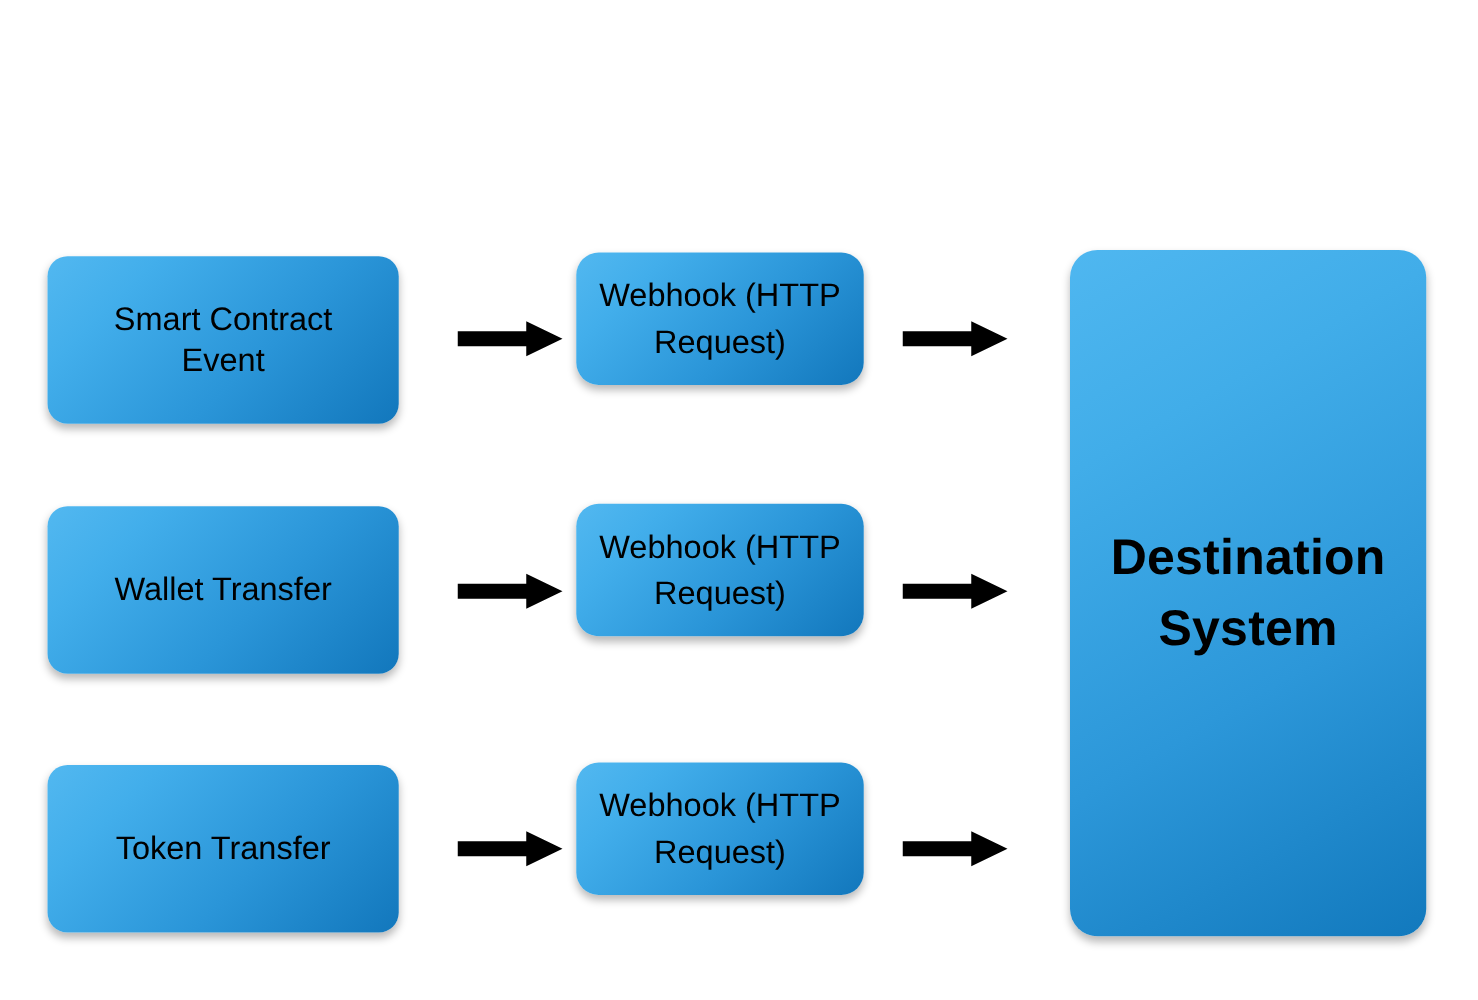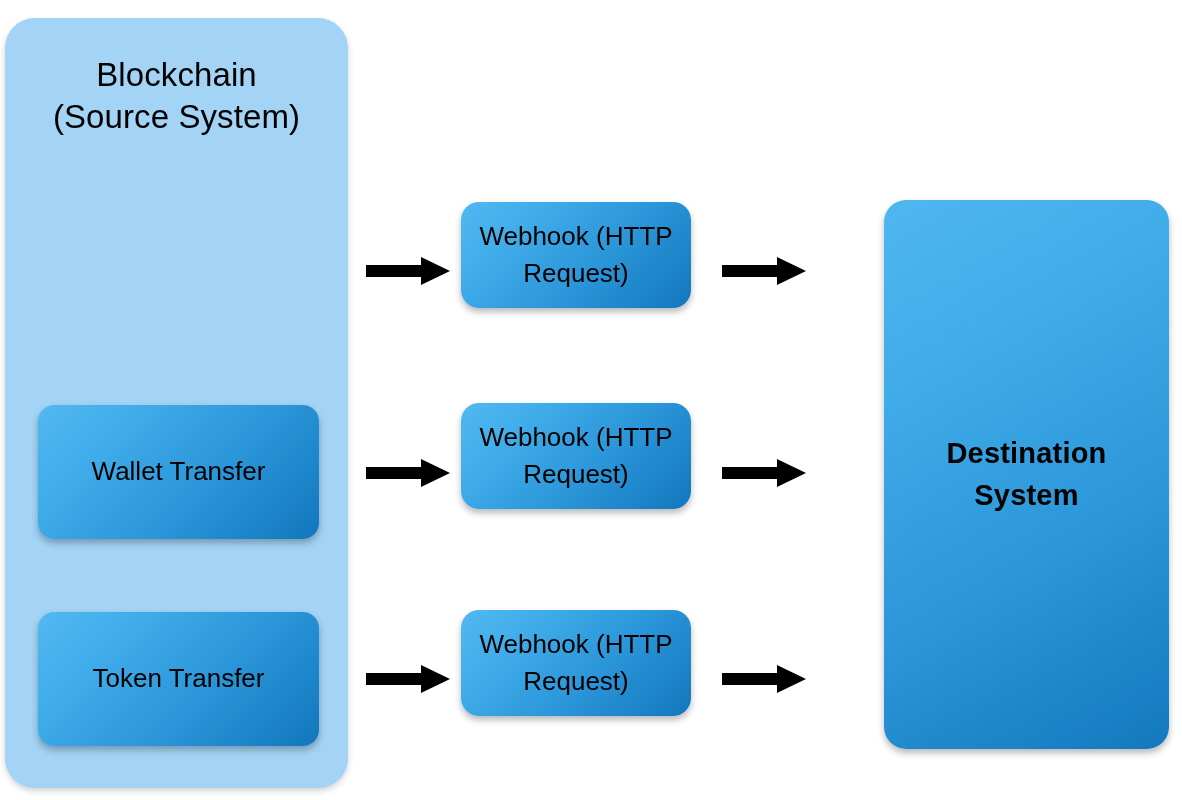--- a/index.html
+++ b/index.html
@@ -85,26 +85,26 @@
     font-size: 26px;
     line-height: 1.42;
     border-radius: 18px;
   }
   .node-webhook.row0 { top: 202px; }
   .node-webhook.row1 { top: 403px; }
   .node-webhook.row2 { top: 610px; }
 
   
   .node-destination {
-    left: 884px;
+    left: 856px;
     top: 200px;
     width: 285px;
     height: 549px;
     border-radius: 22px;
-    font-size: 29px;
+    font-size: 40px;
     font-weight: bold;
     line-height: 1.42;
     letter-spacing: 0.2px;
     background: linear-gradient(150deg, #4fb7f0 0%, #41ade9 25%, #2c97d9 62%, #1279bd 100%);
   }
 
   
   .arrow {
     position: absolute;
     width: 86px;
@@ -116,25 +116,25 @@
   .arrow.row0 { top: 254px; }
   .arrow.row1 { top: 456px; }
   .arrow.row2 { top: 662px; }
   .arrow svg { display: block; }
 </style>
 </head>
 <body>
 
 <div id="canvas">
 
-  <div class="source-container">
-    <div class="source-title">Blockchain
-(Source System)</div>
+
+  <div class="node node-source row0">
+    <span class="node-label">Smart Contract
+Event</span>
   </div>
-
   <div class="node node-source row2">
     <span class="node-label">Token Transfer</span>
   </div>
   <div class="node node-source row1">
     <span class="node-label">Wallet Transfer</span>
   </div>
 
   <div class="node node-webhook row0">
     <span class="node-label">Webhook (HTTP
 Request)</span>

